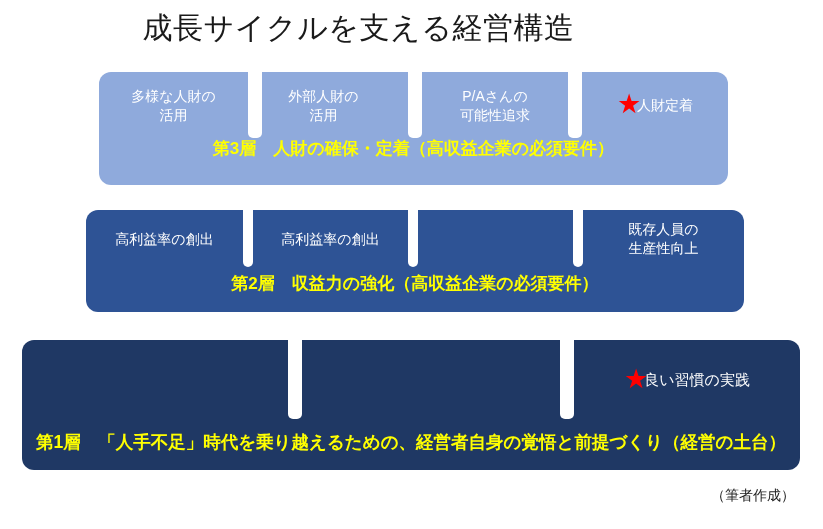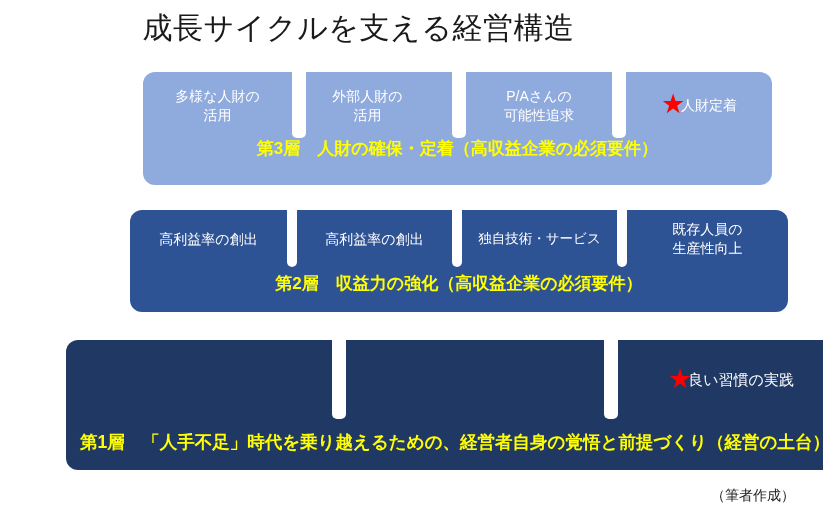--- a/index.html
+++ b/index.html
@@ -31,21 +31,20 @@
     font-size: 30px;
     font-weight: 400;
     color: #1a1a1a;
     letter-spacing: 0.5px;
     white-space: nowrap;
   }
 
   
   .layer {
     position: absolute;
-    margin-left: 44px;
   }
 
   
   .layer-base {
     position: absolute;
     left: 0;
     top: 0;
     width: 100%;
     height: 100%;
     border-radius: 12px;
@@ -201,25 +200,20 @@
         <span>高利益率の創出</span>
       </span>
     </div>
 
     <div class="tab" style="left:167px; top:0px; width:155px; height:58px;">
       <span class="tab-inner">
         <span>高利益率の創出</span>
       </span>
     </div>
 
-    <div class="tab" style="left:332px; top:0px; width:155px; height:58px; font-size:13.5px;">
-      <span class="tab-inner">
-        <span>独自技術・サービス</span>
-      </span>
-    </div>
 
     <div class="tab" style="left:497px; top:0px; width:161px; height:58px;">
       <span class="tab-inner">
         <span>既存人員の
 生産性向上</span>
       </span>
     </div>
 
     <div class="banner">第2層　収益力の強化（高収益企業の必須要件）</div>
   </div>

